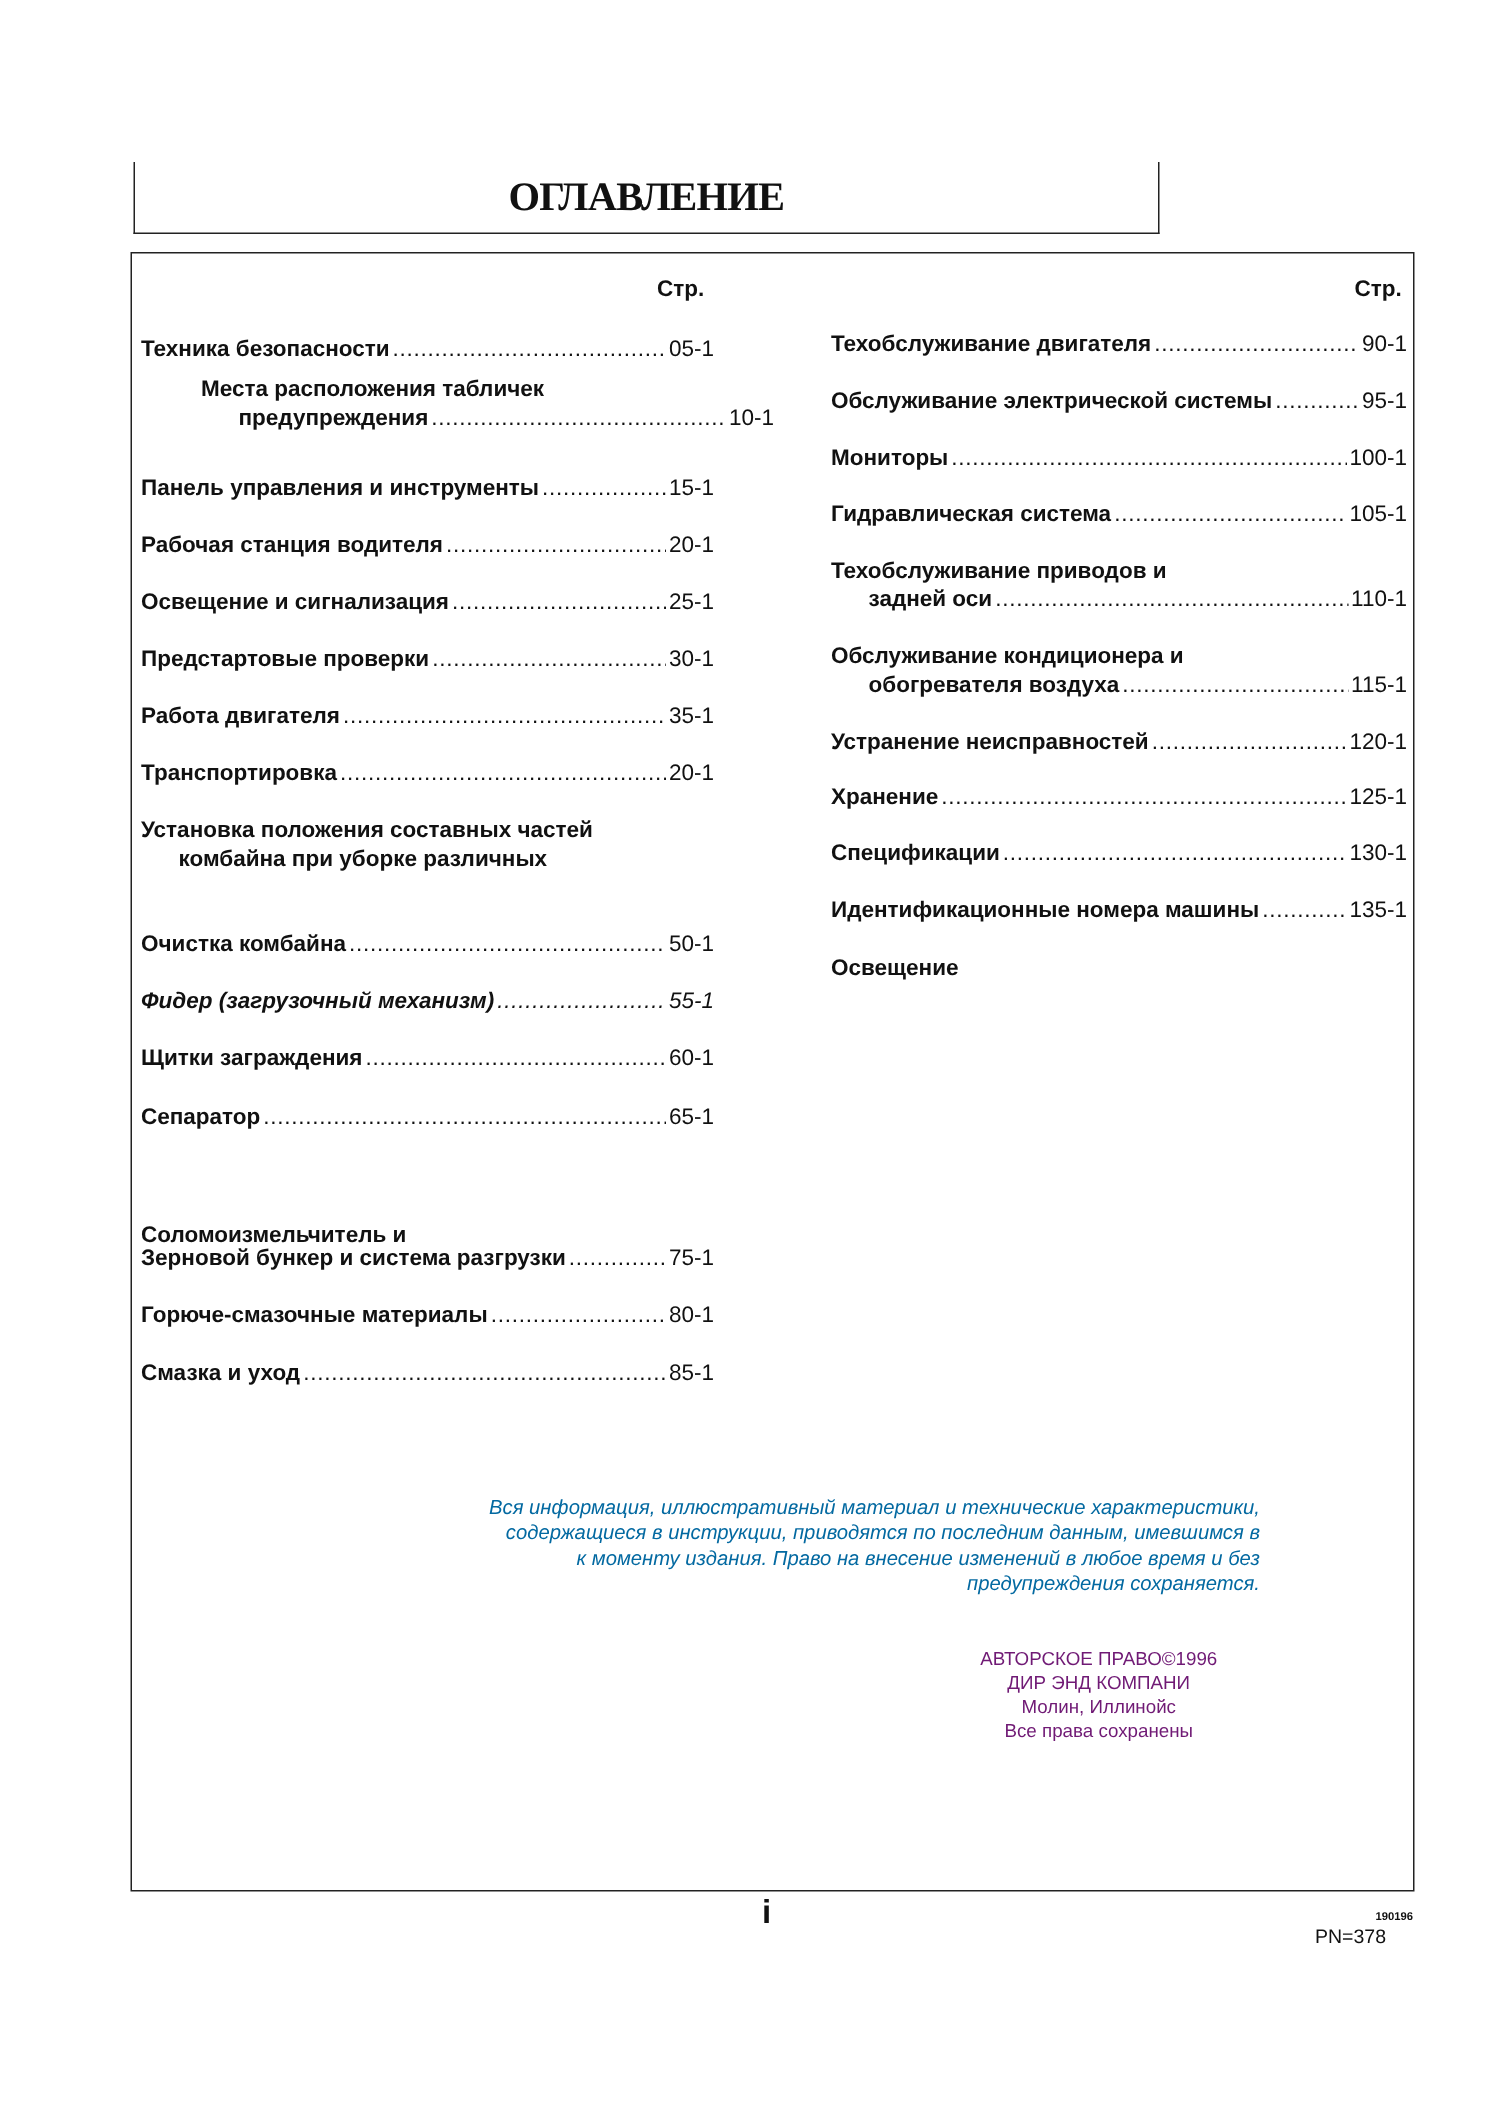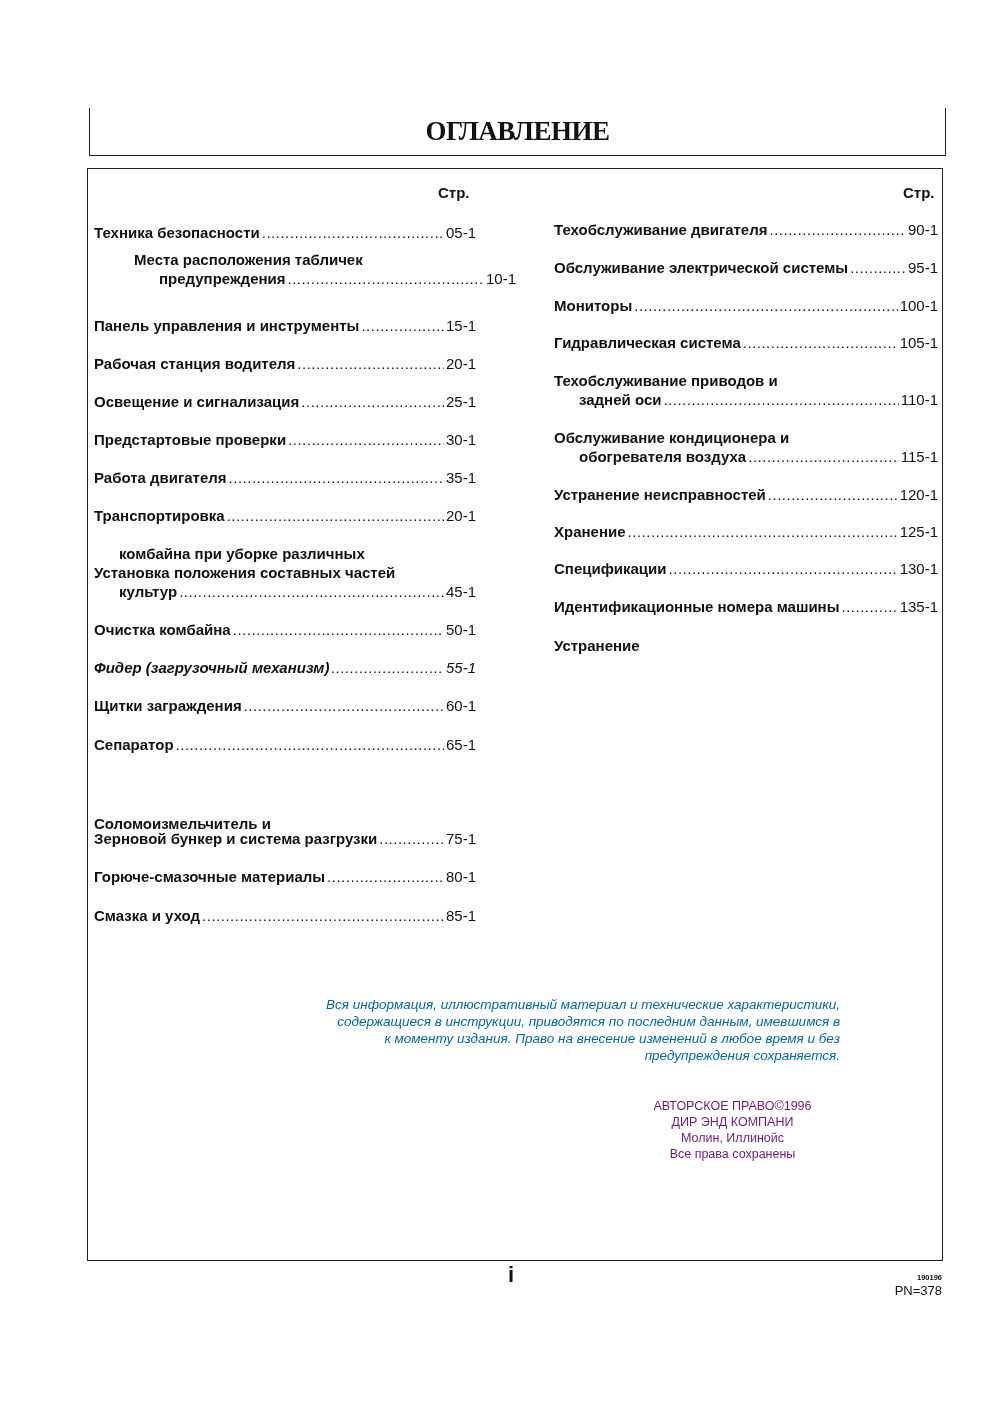--- a/index.html
+++ b/index.html
@@ -1,33 +1,33 @@
 <!DOCTYPE html>
 <html><head>
 <meta charset="utf-8">
 <style>
   html, body { margin: 0; padding: 0; background: #ffffff; }
   body { width: 1000px; height: 1415px; position: relative; overflow: hidden; color: #111; font-family: "Liberation Sans", sans-serif; }
-  .title-box { position: absolute; left: 89px; top: 108px; width: 857px; height: 48px; border-left: 1.5px solid #222; border-right: 1.5px solid #222; border-bottom: 1.5px solid #222; box-sizing: border-box; }
+  .title-box { position: absolute; left: 89px; top: 108px; width: 684px; height: 48px; border-left: 1.5px solid #222; border-right: 1.5px solid #222; border-bottom: 1.5px solid #222; box-sizing: border-box; }
   .title { position: absolute; left: 0; right: 0; top: 8px; text-align: center; font-family: "Liberation Serif", serif; font-weight: bold; font-size: 27px; letter-spacing: -0.5px; color: #111; }
   .main-box { position: absolute; left: 87px; top: 168px; width: 856px; height: 1093px; border: 1.5px solid #222; box-sizing: border-box; }
   .col-head { position: absolute; font-weight: bold; font-size: 15px; top: 184px; }
   .entry { position: absolute; font-weight: bold; font-size: 15px; line-height: 19px; }
   .row { display: flex; align-items: baseline; white-space: nowrap; }
   .row .dots { flex: 1; overflow: hidden; font-weight: normal; letter-spacing: 0.5px; margin: 0 2px; }
   .row .dots::before { content: "....................................................................................................................................................................................................."; }
   .row .pg { font-weight: normal; }
   .indent { padding-left: 25px; }
   .left { left: 94px; width: 382px; }
   .right { left: 554px; width: 384px; }
   .note { position: absolute; left: 260px; width: 580px; top: 996px; text-align: right; font-style: italic; font-size: 13.5px; line-height: 17px; color: #0369a1; }
   .copyright { position: absolute; left: 630px; width: 205px; top: 1098px; text-align: center; font-size: 12.5px; line-height: 16px; color: #701a75; }
   .page-num { position: absolute; left: 508px; top: 1262px; font-weight: bold; font-size: 22px; }
   .code { position: absolute; right: 58px; top: 1273px; font-size: 7.5px; font-weight: bold; text-align: center; }
-  .pn { position: absolute; right: 58px; top: 1283px; font-size: 13px; text-align: left; margin-left: 16px; }
+  .pn { position: absolute; right: 76px; top: 1283px; font-size: 13px; text-align: left; margin-left: 16px; }
 </style>
 </head>
 <body>
 
 <div class="title-box">
   <div class="title">ОГЛАВЛЕНИЕ</div>
 </div>
 
 <div class="main-box"></div>
 
@@ -88,30 +88,25 @@
       </div>
     </div>
     <div class="entry left" style="top: 506px;">
       <div class="row">
         <span>Транспортировка</span>
         <span class="dots"></span>
         <span class="pg">20-1</span>
       </div>
     </div>
     <div class="entry left" style="top: 544px;">
+      <div class="row">
+        <span>Установка положения составных частей</span>
+      </div>
       <div class="row indent">
         <span>комбайна при уборке различных</span>
-      </div>
-      <div class="row">
-        <span>Установка положения составных частей</span>
-      </div>
-      <div class="row indent">
-        <span>культур</span>
-        <span class="dots"></span>
-        <span class="pg">45-1</span>
       </div>
     </div>
     <div class="entry left" style="top: 620px;">
       <div class="row">
         <span>Очистка комбайна</span>
         <span class="dots"></span>
         <span class="pg">50-1</span>
       </div>
     </div>
     <div class="entry left" style="top: 658px; font-style: italic;">
@@ -234,21 +229,21 @@
     </div>
     <div class="entry right" style="top: 597px;">
       <div class="row">
         <span>Идентификационные номера машины</span>
         <span class="dots"></span>
         <span class="pg">135-1</span>
       </div>
     </div>
     <div class="entry right" style="top: 636px;">
       <div class="row">
-        <span>Устранение</span>
+        <span>Освещение</span>
       </div>
     </div>
   </div>
 
 <div class="note">
   <div>Вся информация, иллюстративный материал и технические характеристики,</div>
   <div>содержащиеся в инструкции, приводятся по последним данным, имевшимся в</div>
   <div>к моменту издания. Право на внесение изменений в любое время и без</div>
   <div>предупреждения сохраняется.</div>
 </div>

